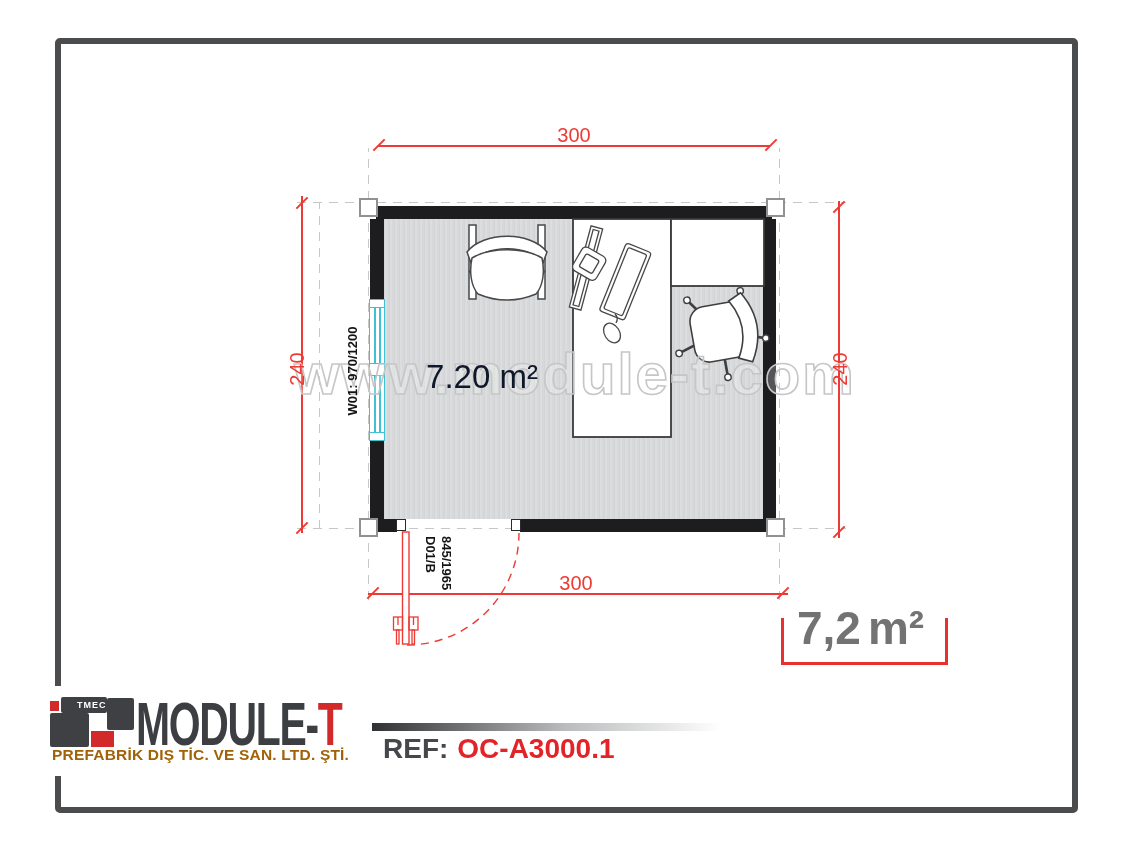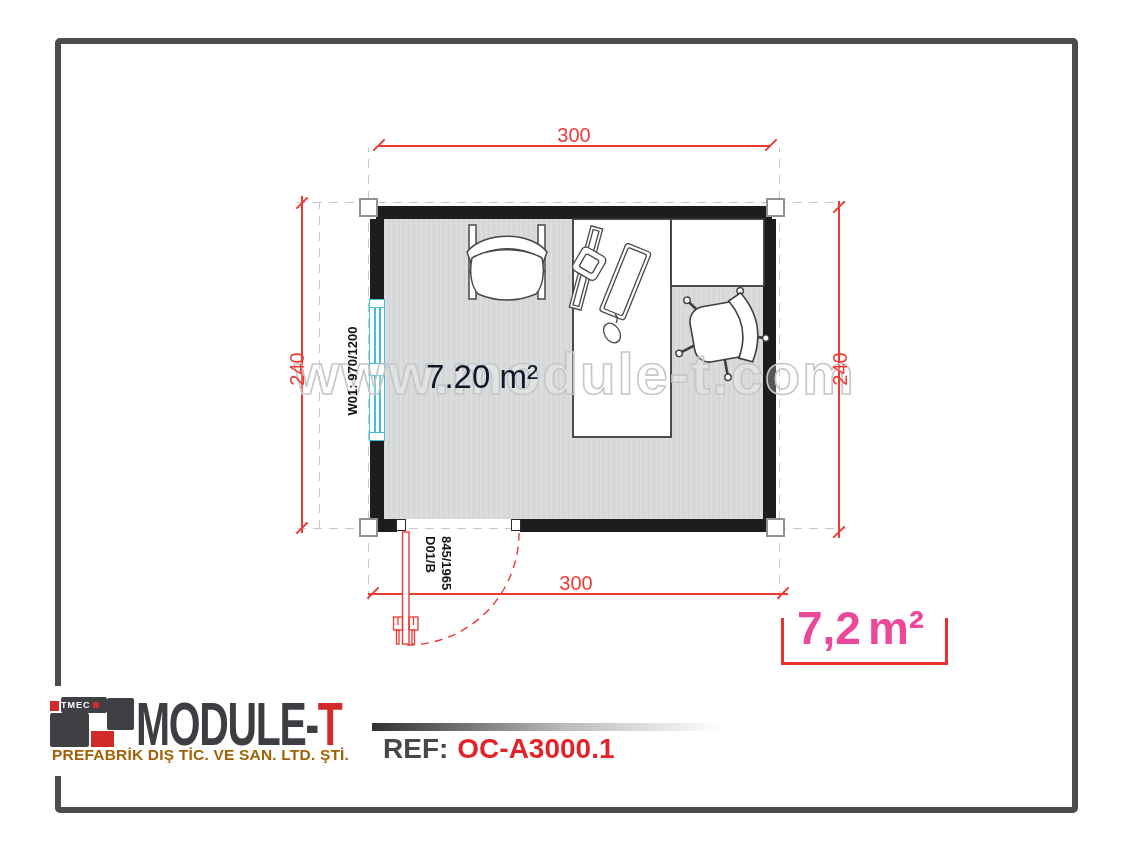--- a/index.html
+++ b/index.html
@@ -62,28 +62,28 @@
   .area-label{left:482px;top:377px;transform:translate(-50%,-50%);font-size:33px;color:#0f172a;}
   .window-label{left:352px;top:371px;transform:translate(-50%,-50%) rotate(-90deg);
                 font-size:13px;font-weight:bold;color:#141414;white-space:nowrap;}
   .door-label{left:422px;top:536px;writing-mode:vertical-lr;font-size:13px;font-weight:bold;
               color:#141414;line-height:16px;}
   .door-label span{display:block;}
 
   
   .badge{left:781px;top:618px;width:167px;height:47px;border-left:3px solid #e8312e;
          border-right:3px solid #e8312e;border-bottom:3px solid #e8312e;box-sizing:border-box;}
-  .badge-text{left:13px;top:-17px;font-size:46px;font-weight:bold;color:#ec4899;white-space:nowrap;}
+  .badge-text{left:13px;top:-17px;font-size:46px;font-weight:bold;color:#737373;white-space:nowrap;}
   .badge-text .unit{margin-left:7px;}
 
   
   .footer-patch{left:46px;top:686px;width:324px;height:90px;background:#fff;}
   .lm-red-tl{left:50px;top:701px;width:9px;height:10px;background:#d22a2b;}
   .lm-tmec{left:61px;top:697px;width:46px;height:16px;background:#3e4043;border-radius:2px;
-           display:flex;align-items:center;padding-left:0;box-sizing:border-box;}
+           display:flex;align-items:center;padding-left:16px;box-sizing:border-box;}
   .lm-tmec .t{color:#fff;font-size:9px;font-weight:bold;letter-spacing:1px;line-height:9px;}
   .lm-tmec .sq{width:6px;height:6px;background:#d22a2b;margin-left:2px;}
   .lm-big{left:50px;top:713px;width:39px;height:34px;background:#3e4043;border-radius:2px;}
   .lm-mid{left:107px;top:698px;width:27px;height:32px;background:#3e4043;border-radius:2px;}
   .lm-red-mid{left:91px;top:731px;width:23px;height:16px;background:#d22a2b;}
   .brand{left:136px;top:700px;font-size:62px;line-height:48px;font-weight:bold;color:#3c3e42;
          transform:scaleX(.66);transform-origin:left top;letter-spacing:-2px;white-space:nowrap;}
   .brand .accent{color:#d22a2b;}
   .brand-sub{left:52px;top:746px;font-size:15.5px;font-weight:bold;color:#a16207;
              letter-spacing:.2px;white-space:nowrap;}

